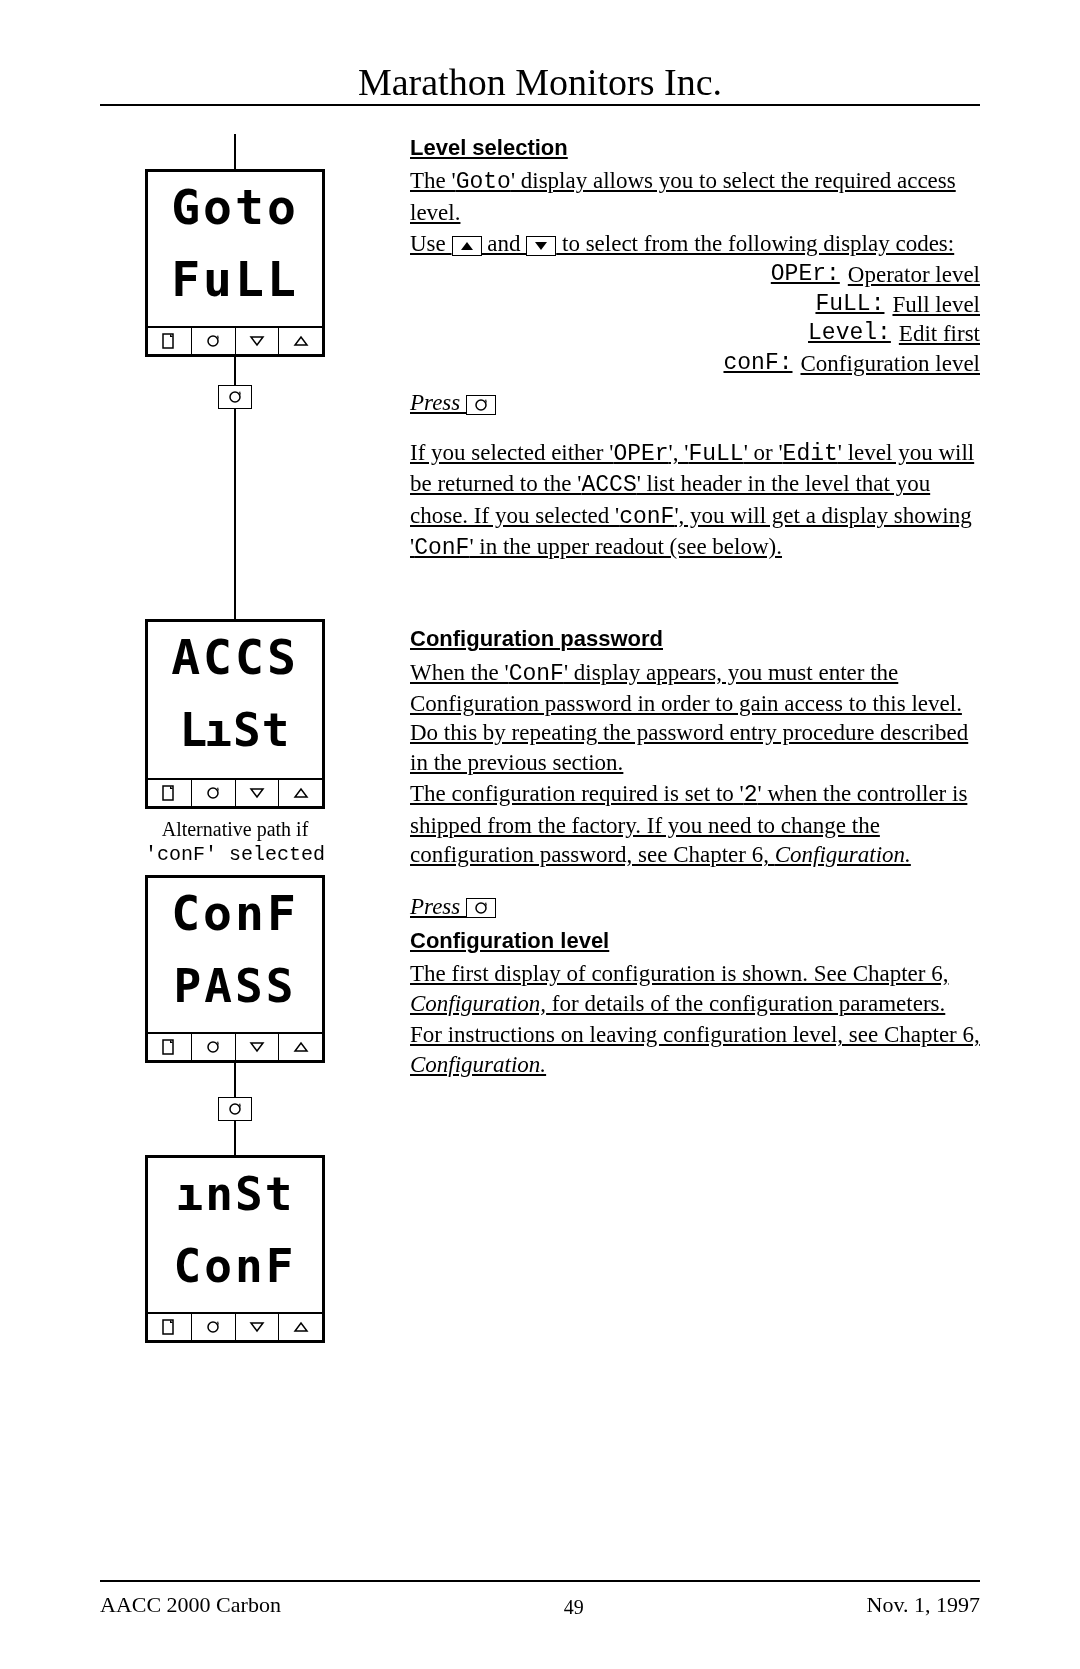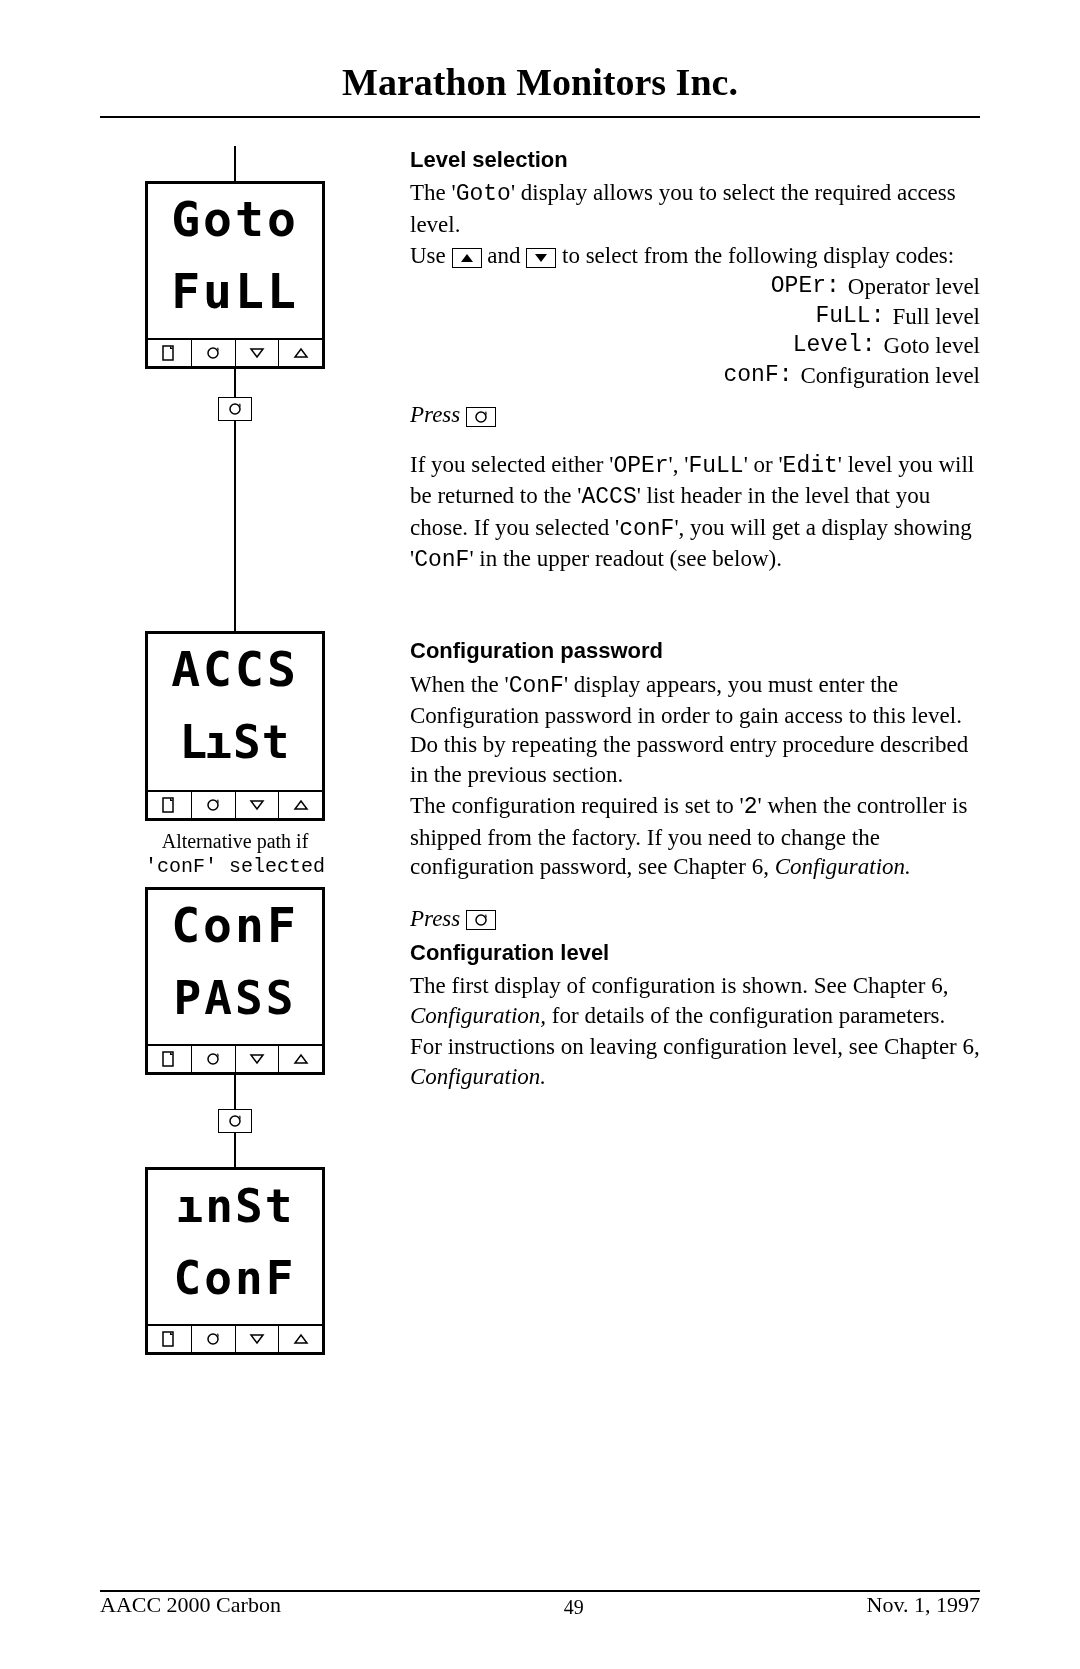--- a/index.html
+++ b/index.html
@@ -12,38 +12,39 @@
     color: black;
   }
   .page {
     padding: 60px 100px 50px 100px;
     height: 100%;
     position: relative;
   }
   .header {
     text-align: center;
     font-size: 38px;
-    font-weight: bold;
-    padding-bottom: 12px;
+    font-weight: normal;
+    padding-bottom: 0;
     border-bottom: 2px solid black;
     margin-bottom: 28px;
   }
   .content {
     display: flex;
     gap: 40px;
   }
   .left-col {
     width: 270px;
     flex-shrink: 0;
     position: relative;
   }
   .right-col {
     flex: 1;
     font-size: 23px;
     line-height: 1.28;
+    text-decoration: underline;
   }
   .right-col .section-head {
     font-weight: bold;
     font-family: Arial, sans-serif;
     font-size: 22px;
     margin-bottom: 4px;
   }
   .right-col p { margin-bottom: 2px; }
   .code { font-family: 'Courier New', monospace; }
   .italic { font-style: italic; }
@@ -110,20 +111,21 @@
     padding: 8px 20px;
     line-height: 1.2;
   }
 
   .footer {
     position: absolute;
     bottom: 50px;
     left: 100px;
     right: 100px;
     border-top: 2px solid black;
+    padding-top: 10px;
     display: flex;
     justify-content: space-between;
     font-size: 22px;
     align-items: flex-start;
   }
   .footer .pn { font-size: 20px; padding-top: 4px; }
 </style>
 </head>
 <body>
 
@@ -320,21 +322,21 @@
         <div class="codes-row">
             <div class="codes-code">OPEr:</div>
             <div class="codes-desc">Operator level</div>
           </div>
         <div class="codes-row">
             <div class="codes-code">FuLL:</div>
             <div class="codes-desc">Full level</div>
           </div>
         <div class="codes-row">
             <div class="codes-code">Level:</div>
-            <div class="codes-desc">Goto level</div>
+            <div class="codes-desc">Edit first</div>
           </div>
         <div class="codes-row">
             <div class="codes-code">conF:</div>
             <div class="codes-desc">Configuration level</div>
           </div>
       </div>
       <div class="press-line">
         <span>Press </span><span class="inline-btn"><svg width="28" height="18">
               <circle cx="14" cy="9" r="5" fill="none" stroke="black" stroke-width="1.5"></circle>
               <path d="M18 5 L19 3 L20 7 Z" fill="black"></path>

